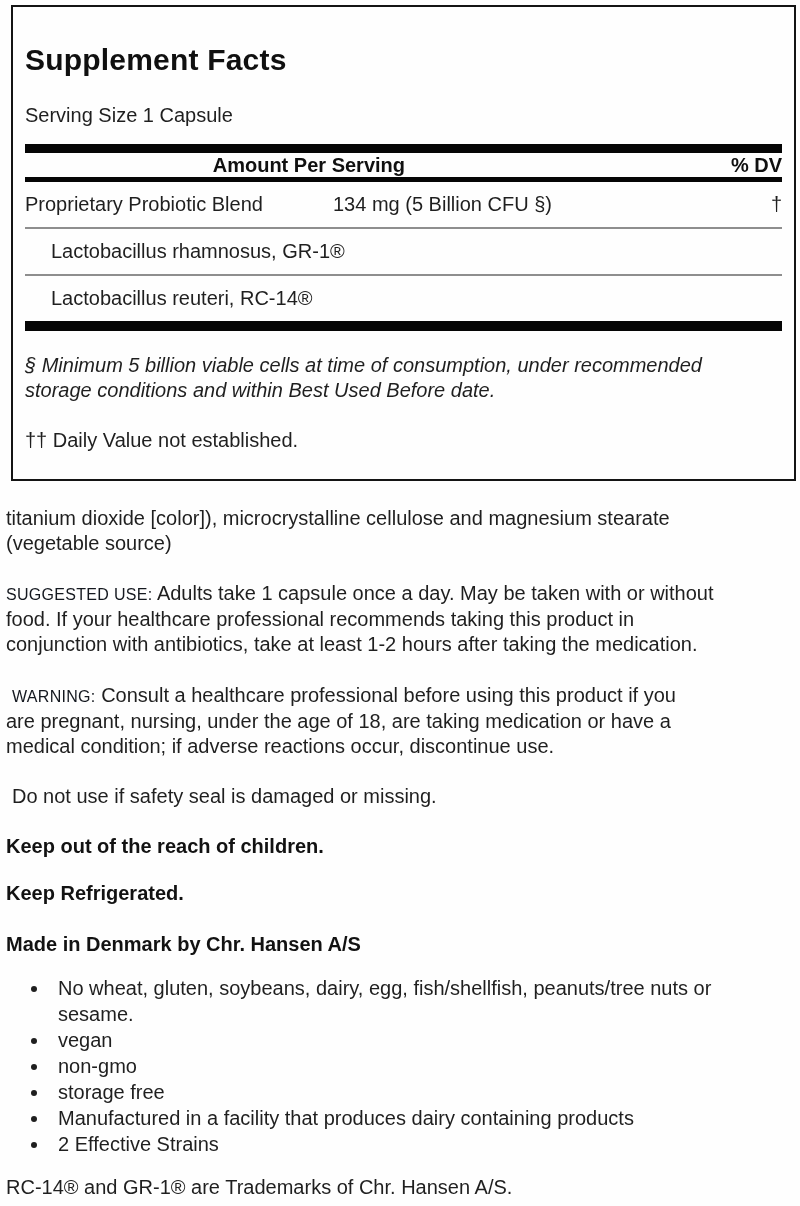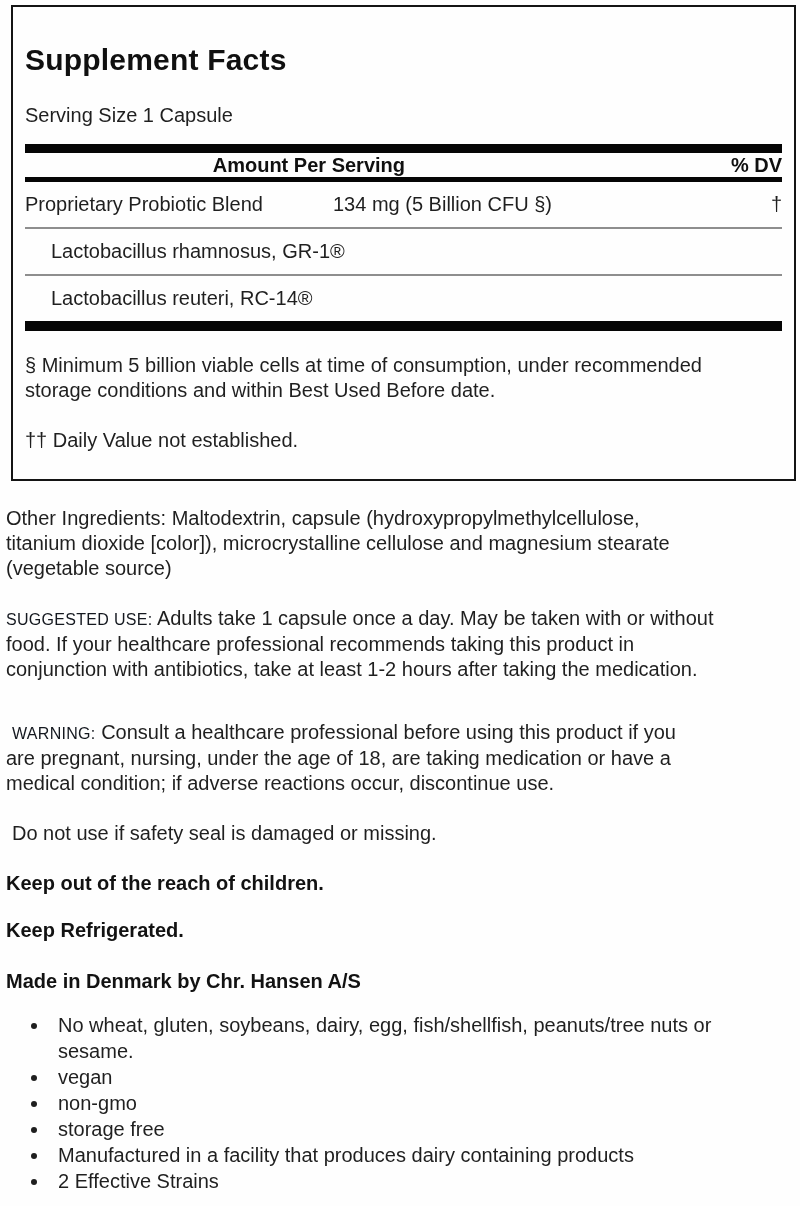--- a/index.html
+++ b/index.html
@@ -48,27 +48,27 @@
     align-items:center;
     height:45px;
     font-size:20px;
   }
   .n-name{width:308px;}
   .n-amount{flex:1;}
   .n-dv{text-align:right;}
   .nutrient-row.sub{padding-left:26px;}
   .sep{height:2px;background:#8e8e8e;}
   .footnote{font-size:20px;line-height:25px;}
-  .footnote.first{margin-top:22px;}
+  .footnote.first{margin-top:22px;font-style:italic;}
   .footnote.second{margin-top:25px;}
 
   
   .body-copy{padding:0 10px 0 6px;font-size:20px;line-height:25px;}
   .para{margin-top:25px;}
-  .para.tight{margin-top:38px;}
+  .para.tight{margin-top:26px;}
   .para.bold{font-weight:bold;color:#121212;}
   .para.indent > div:first-child, .para.indent{text-indent:6px;}
   .inline-label{
     font-weight:normal;
     font-size:16px;
     color:#14181f;
     letter-spacing:0.3px;
   }
   ul.feature-list{
     margin:18px 0 0 0;
@@ -125,21 +125,20 @@
         <div>storage conditions and within Best Used Before date.</div>
       </div>
     <div class="footnote second">
         <div>†† Daily Value not established.</div>
       </div>
   </section>
 
   <div class="body-copy">
 
     <div class="para">
-        <div>Other Ingredients: Maltodextrin, capsule (hydroxypropylmethylcellulose,</div>
         <div>titanium dioxide [color]), microcrystalline cellulose and magnesium stearate</div>
         <div>(vegetable source)</div>
       </div>
 
     <div class="para">
       <div><b class="inline-label">SUGGESTED USE:</b><span> Adults take 1 capsule once a day. May be taken with or without</span></div>
       <div>food. If your healthcare professional recommends taking this product in</div>
       <div>conjunction with antibiotics, take at least 1-2 hours after taking the medication.</div>
     </div>
 

